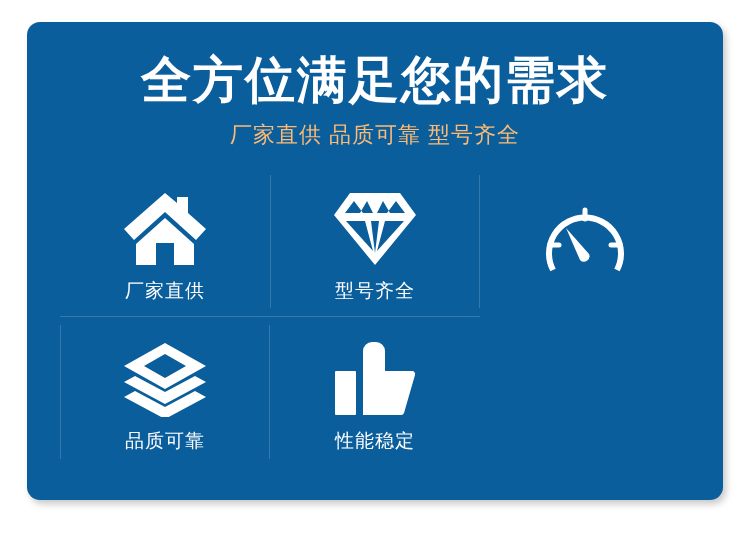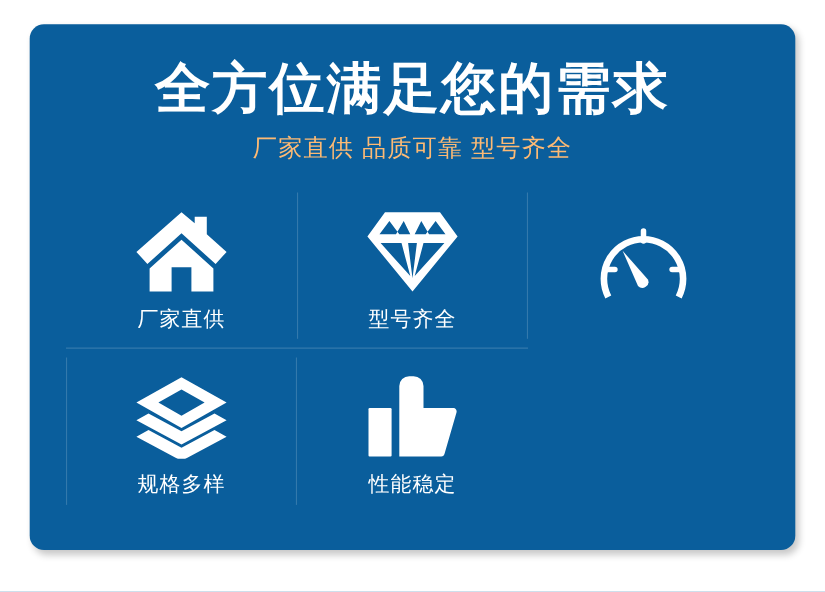--- a/index.html
+++ b/index.html
@@ -168,21 +168,21 @@
       <div class="icon-wrap">
         <svg width="86" height="76" viewBox="0 0 86 76" aria-hidden="true">
           <g fill="#ffffff">
             <path d="M43 2 L84 25 L43 48 L2 25 Z
                      M43 13 L22 25 L43 37 L64 25 Z" fill-rule="evenodd"></path>
             <path d="M13 35 L2 41 L43 63 L84 41 L73 35 L43 51 Z"></path>
             <path d="M13 50 L2 56 L43 78 L84 56 L73 50 L43 66 Z"></path>
           </g>
         </svg>
       </div>
-      <div class="cell-label">规格多样</div>
+      <div class="cell-label">品质可靠</div>
     </div>
 
     <div class="cell">
       <div class="icon-wrap">
         <svg width="86" height="76" viewBox="0 0 86 76" aria-hidden="true">
           <g fill="#ffffff">
             <rect x="3" y="30" width="21" height="44" rx="1"></rect>
             <path d="M31 30 L31 10 A9 9 0 0 1 40 1 L44 1 A9 9 0 0 1 53 10 L53 30 L80 30 A3 3 0 0 1 83 34 L72 72 A3 3 0 0 1 69 74 L31 74 Z"></path>
           </g>
         </svg>

